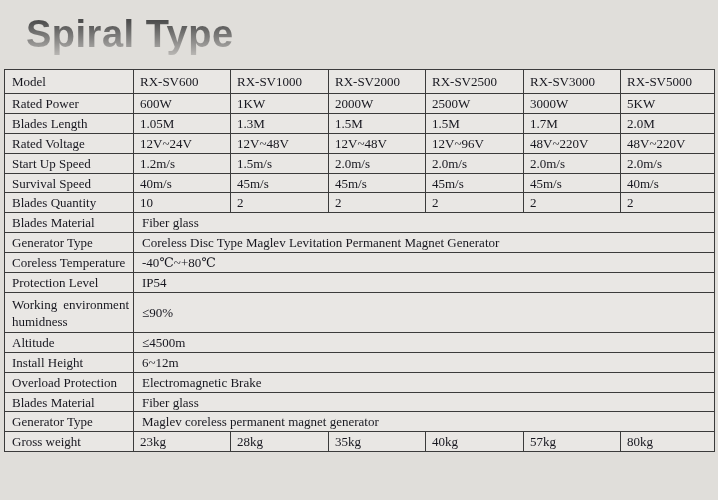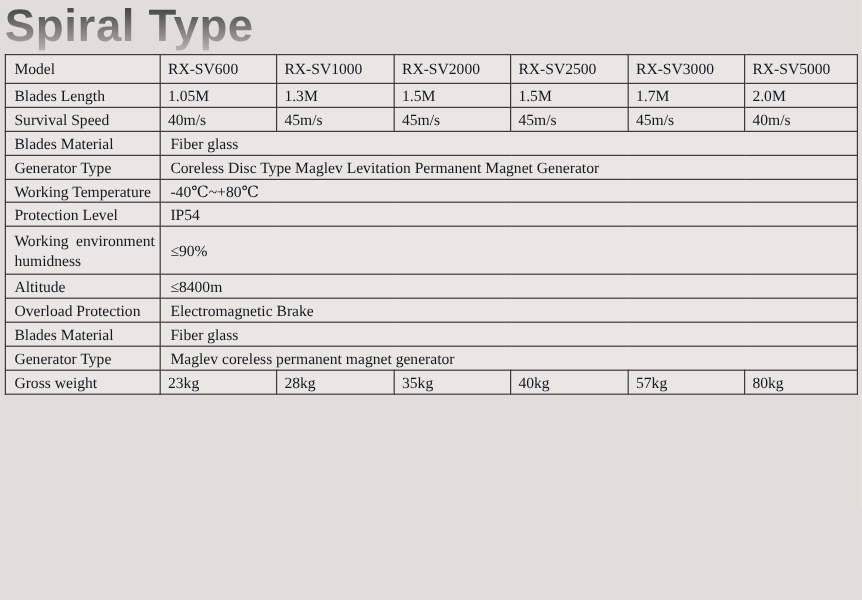--- a/index.html
+++ b/index.html
@@ -5,22 +5,22 @@
   html,body{margin:0;padding:0;}
   body{
     width:718px;height:500px;
     background:#e0deda;
     font-family:"Liberation Serif","DejaVu Serif",serif;
     overflow:hidden;
     position:relative;
   }
   .page{width:718px;height:500px;box-sizing:border-box;}
   .title{
-    margin:0;
-    padding:1px 0 2px 4px;
+    margin:12px;
+    padding:1px 0 2px 14px;
     font-family:"Liberation Sans","DejaVu Sans",sans-serif;
     font-weight:bold;
     font-size:38px;
     line-height:42px;
     letter-spacing:0.5px;
     background:linear-gradient(#4d4d4d 20%,#b8b6b3 95%);
     -webkit-background-clip:text;
     background-clip:text;
     color:transparent;
   }
@@ -77,60 +77,100 @@
           <th>RX-SV600</th>
           <th>RX-SV1000</th>
           <th>RX-SV2000</th>
           <th>RX-SV2500</th>
           <th>RX-SV3000</th>
           <th>RX-SV5000</th>
         </tr>
     </thead>
     <tbody id="table-body">
         <tr>
+          <td class="label-cell">Rated Power</td>
+          <td>600W</td>
+          <td>1KW</td>
+          <td>2000W</td>
+          <td>2500W</td>
+          <td>3000W</td>
+          <td>5KW</td>
+        </tr>
+        <tr>
           <td class="label-cell">Blades Length</td>
           <td>1.05M</td>
           <td>1.3M</td>
           <td>1.5M</td>
           <td>1.5M</td>
           <td>1.7M</td>
           <td>2.0M</td>
+        </tr>
+        <tr>
+          <td class="label-cell">Rated Voltage</td>
+          <td>12V~24V</td>
+          <td>12V~48V</td>
+          <td>12V~48V</td>
+          <td>12V~96V</td>
+          <td>48V~220V</td>
+          <td>48V~220V</td>
+        </tr>
+        <tr>
+          <td class="label-cell">Start Up Speed</td>
+          <td>1.2m/s</td>
+          <td>1.5m/s</td>
+          <td>2.0m/s</td>
+          <td>2.0m/s</td>
+          <td>2.0m/s</td>
+          <td>2.0m/s</td>
         </tr>
         <tr>
           <td class="label-cell">Survival Speed</td>
           <td>40m/s</td>
           <td>45m/s</td>
           <td>45m/s</td>
           <td>45m/s</td>
           <td>45m/s</td>
           <td>40m/s</td>
         </tr>
         <tr>
+          <td class="label-cell">Blades Quantity</td>
+          <td>10</td>
+          <td>2</td>
+          <td>2</td>
+          <td>2</td>
+          <td>2</td>
+          <td>2</td>
+        </tr>
+        <tr>
           <td class="label-cell">Blades Material</td>
           <td colspan="6" class="span-cell">Fiber glass</td>
         </tr>
         <tr>
           <td class="label-cell">Generator Type</td>
           <td colspan="6" class="span-cell">Coreless Disc Type Maglev Levitation Permanent Magnet Generator</td>
         </tr>
         <tr>
-          <td class="label-cell">Working Temperature</td>
+          <td class="label-cell">Coreless Temperature</td>
           <td colspan="6" class="span-cell">-40℃~+80℃</td>
         </tr>
         <tr>
           <td class="label-cell">Protection Level</td>
           <td colspan="6" class="span-cell">IP54</td>
         </tr>
         <tr class="tall">
           <td class="label-cell">Working environment humidness</td>
           <td colspan="6" class="span-cell">≤90%</td>
         </tr>
         <tr>
           <td class="label-cell">Altitude</td>
-          <td colspan="6" class="span-cell">≤8400m</td>
+          <td colspan="6" class="span-cell">≤4500m</td>
+        </tr>
+        <tr>
+          <td class="label-cell">Install Height</td>
+          <td colspan="6" class="span-cell">6~12m</td>
         </tr>
         <tr>
           <td class="label-cell">Overload Protection</td>
           <td colspan="6" class="span-cell">Electromagnetic Brake</td>
         </tr>
         <tr>
           <td class="label-cell">Blades Material</td>
           <td colspan="6" class="span-cell">Fiber glass</td>
         </tr>
         <tr>

